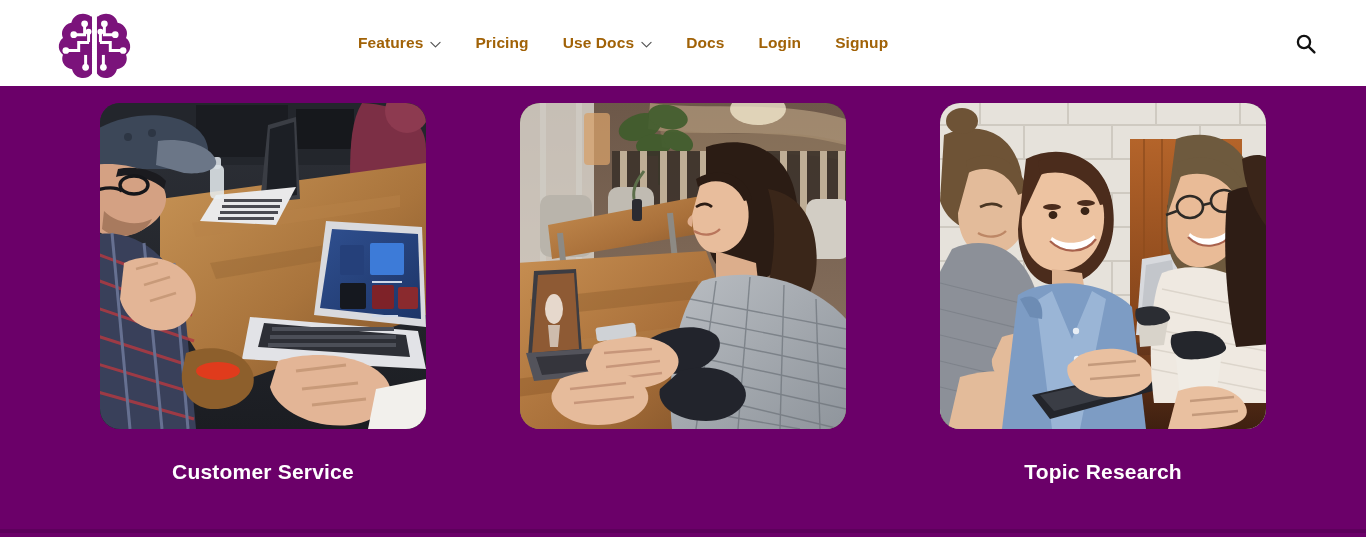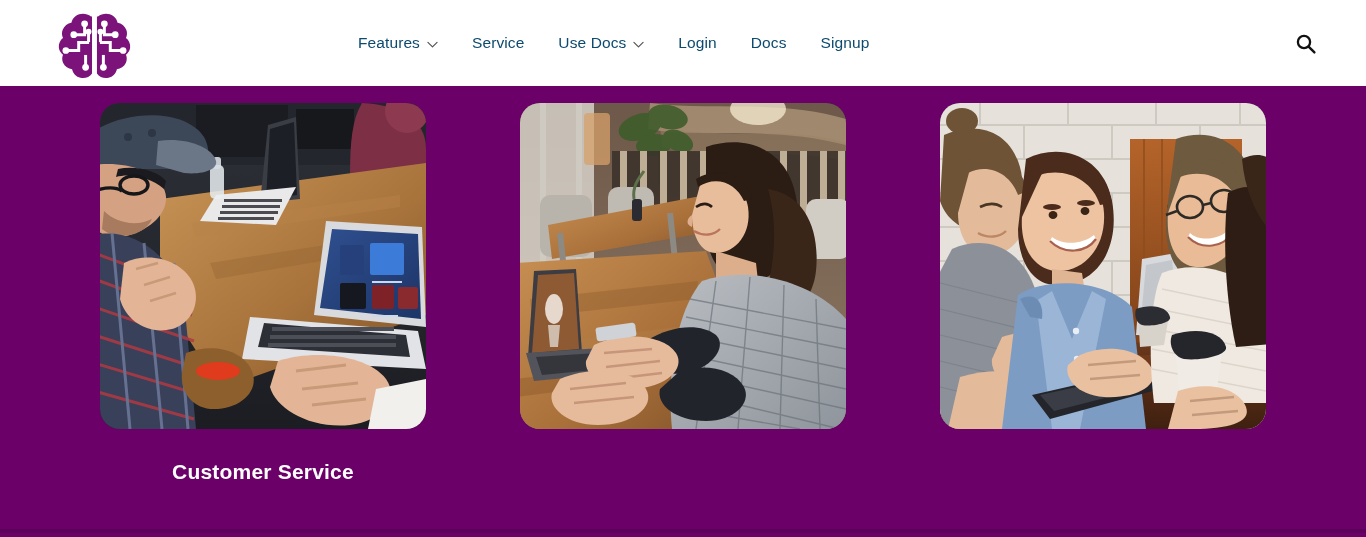--- a/index.html
+++ b/index.html
@@ -60,22 +60,22 @@
     gap:7px;
     padding:0 17px;
     height:86px;
     cursor:pointer;
     text-decoration:none;
     white-space:nowrap;
   }
   .nav-item:first-child{ padding-left:0; }
   .nav-label{
     font-size:15.5px;
-    font-weight:normal;
-    color:#0c4a6e;
+    font-weight:bold;
+    color:#a16207;
     letter-spacing:0.1px;
     line-height:1;
   }
   .chev{
     display:inline-block;
     width:11px; height:7px;
     flex:0 0 auto;
     margin-top:2px;
   }
   .chev svg{ display:block; }
@@ -191,40 +191,40 @@
       <span class="nav-label">Features</span>
       <span class="chev">
         <svg viewBox="0 0 12 8" xmlns="http://www.w3.org/2000/svg" aria-hidden="true">
             <path d="M1 1.5 L6 6.5 L11 1.5" stroke="#555" stroke-width="1.3" fill="none" stroke-linecap="round" stroke-linejoin="round"></path>
           </svg>
       </span>
     </a>
 
 
     <a class="nav-item" href="#">
-      <span class="nav-label">Service</span>
+      <span class="nav-label">Pricing</span>
     </a>
 
     <a class="nav-item" href="#">
       <span class="nav-label">Use Docs</span>
       <span class="chev">
         <svg viewBox="0 0 12 8" xmlns="http://www.w3.org/2000/svg" aria-hidden="true">
             <path d="M1 1.5 L6 6.5 L11 1.5" stroke="#555" stroke-width="1.3" fill="none" stroke-linecap="round" stroke-linejoin="round"></path>
           </svg>
       </span>
     </a>
 
 
 
     <a class="nav-item" href="#">
+      <span class="nav-label">Docs</span>
+    </a>
+
+    <a class="nav-item" href="#">
       <span class="nav-label">Login</span>
-    </a>
-
-    <a class="nav-item" href="#">
-      <span class="nav-label">Docs</span>
     </a>
 
     <a class="nav-item" href="#">
       <span class="nav-label">Signup</span>
     </a>
 
   </nav>
 
   <button class="search-btn">
     <span>
@@ -626,17 +626,18 @@
           <path d="M238 288 C266 278 298 284 306 304 C312 320 286 326 254 326 L228 326 Z" fill="#e9c0a0"></path>
           <g stroke="#c49a7c" stroke-width="2.4" fill="none">
             <path d="M250 298 L294 294"></path>
               <path d="M252 312 L298 308"></path>
           </g>
 
           <path d="M198 210 C212 206 226 208 228 218 L224 242 L200 244 Z" fill="#d8d3ca"></path>
           <path d="M196 206 C212 200 228 204 230 214 C232 220 212 224 202 222 C196 220 194 212 196 206 Z" fill="#2b2d33"></path>
         </svg>
       </span>
+      <span class="card-caption">Topic Research</span>
     </a>
 
   </div>
   <div class="page-footer-strip"></div>
 </section>
 
 </body></html>

